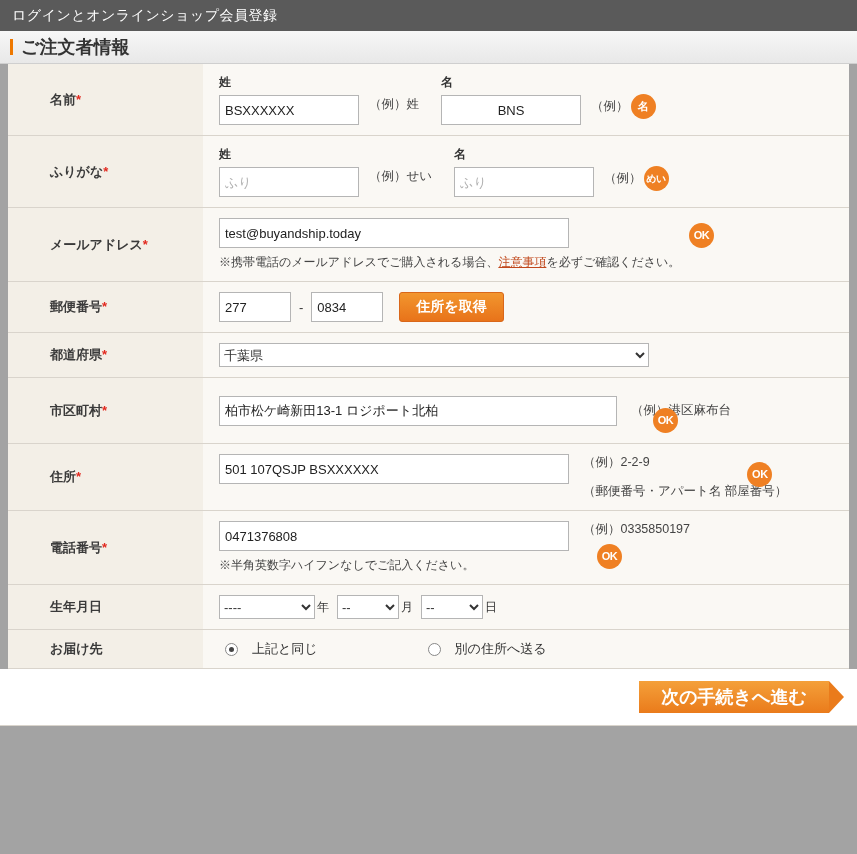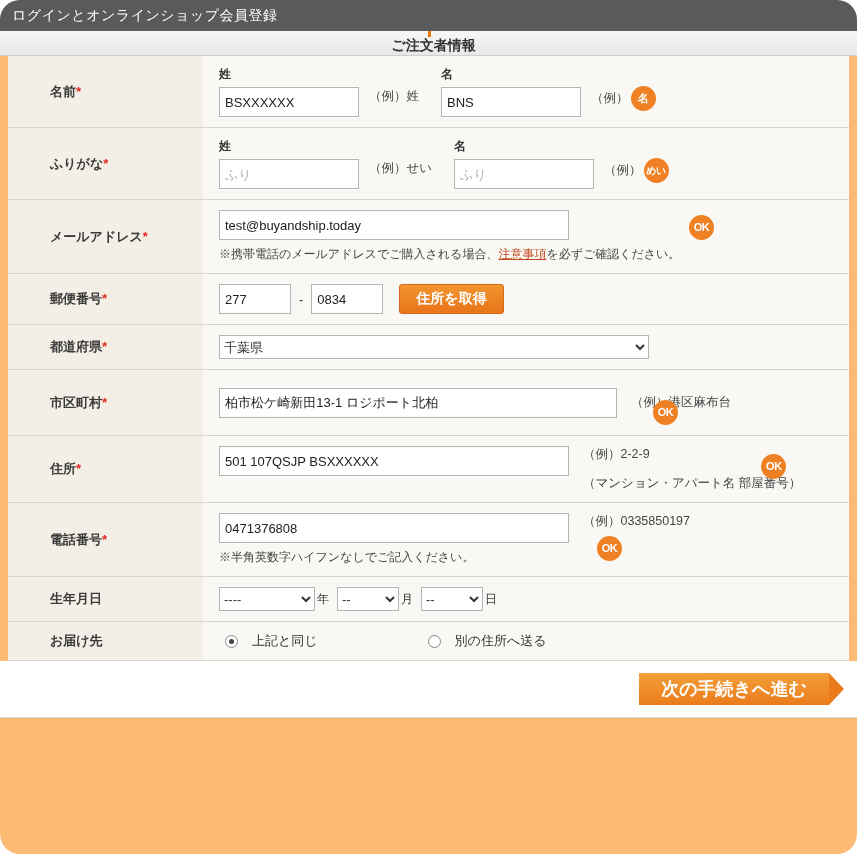--- a/index.html
+++ b/index.html
@@ -4,46 +4,45 @@
 <style>
   * { box-sizing: border-box; }
   html, body {
     margin: 0; padding: 0;
     width: 857px; height: 854px;
     background: #ffffff;
     font-family: "Liberation Sans", sans-serif;
     font-size: 13px;
     color: #333;
   }
-  .page { width: 857px; height: 854px; position: relative; overflow: hidden; background:#fdba74;border-radius:20px; }
+  .page { width: 857px; height: 854px; position: relative; overflow: hidden; background:#a3a3a3; }
 
   
   .titlebar {
     height: 31px;
     background: #5a5a5a;
     color: #fff;
     font-size: 14px;
     display: flex;
     align-items: center;
     padding-left: 12px;
     letter-spacing: 0.5px;
   }
 
   
   .section-header {
-    height: 25px;
+    height: 33px;
     background: linear-gradient(to bottom, #f7f7f7, #e8e8e8);
     border-bottom: 1px solid #cfcfcf;
     display: flex;
     align-items: center;
     padding-left: 10px;
     font-weight: bold;
-    font-size: 14px;
+    font-size: 18px;
     color: #333;
-    flex-direction: column;
   }
   .section-header .bar {
     display: inline-block;
     width: 3px; height: 16px;
     background: #ee7800;
     margin-right: 8px;
   }
 
   
   .form {
@@ -192,21 +191,21 @@
         <div class="row-flex">
           <div class="col">
             <div class="sub-label">姓</div>
             <input type="text" style="width: 140px;" value="BSXXXXXX">
           </div>
           <div class="col" style="padding-top:22px">
             <span class="eg">（例）姓</span>
           </div>
           <div class="col" style="margin-left:12px">
             <div class="sub-label">名</div>
-            <input type="text" style="width: 140px;" value="BNS">
+            <input type="text" style="width: 140px; text-align: center;" value="BNS">
           </div>
           <div class="col" style="padding-top:20px; display:flex; align-items:center;">
             <span class="eg">（例）</span>
             <span class="ok-badge" style="margin-left:2px">名</span>
           </div>
         </div>
       </td>
     </tr>
 
     <tr>
@@ -289,21 +288,21 @@
 
     <tr>
       <td class="lbl">
         <span>住所</span><span class="req">*</span>
       </td>
       <td class="val">
         <div class="row-flex" style="align-items:flex-start">
           <input type="text" style="width: 350px;" value="501 107QSJP BSXXXXXX">
           <div style="margin-left:14px">
             <div class="eg">（例）2-2-9</div>
-            <div class="eg" style="margin-top:12px">（マンション・アパート名 部屋番号）</div>
+            <div class="eg" style="margin-top:12px">（郵便番号・アパート名 部屋番号）</div>
           </div>
           <span class="ok-badge" style="margin-left:-40px; margin-top:8px">OK</span>
         </div>
       </td>
     </tr>
 
     <tr>
       <td class="lbl">
         <span>電話番号</span><span class="req">*</span>
       </td>

